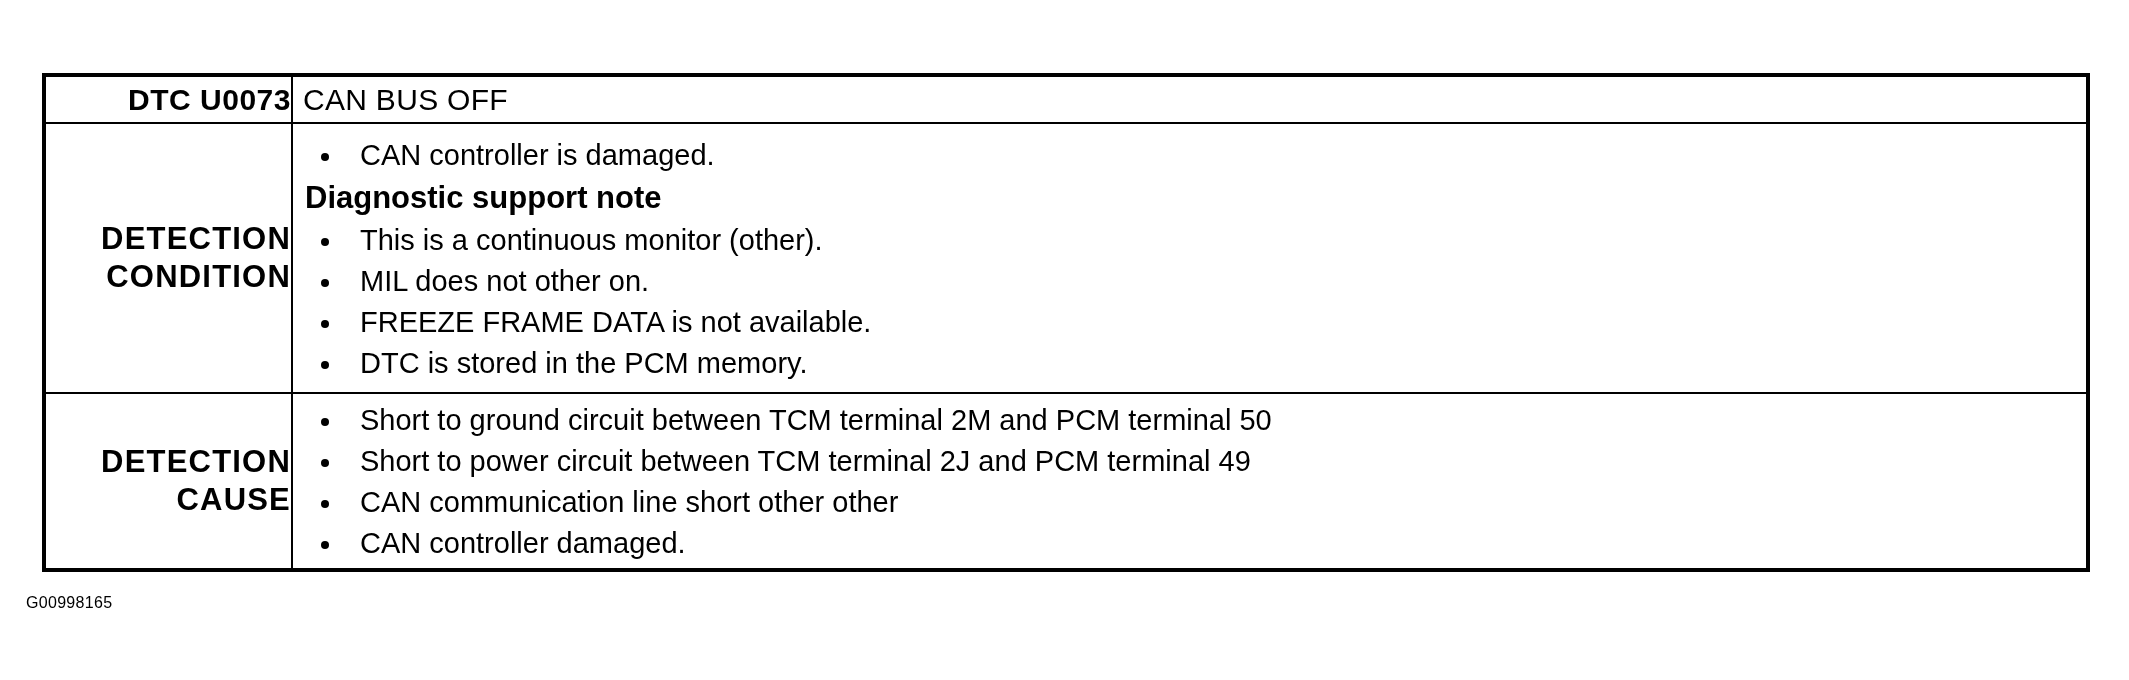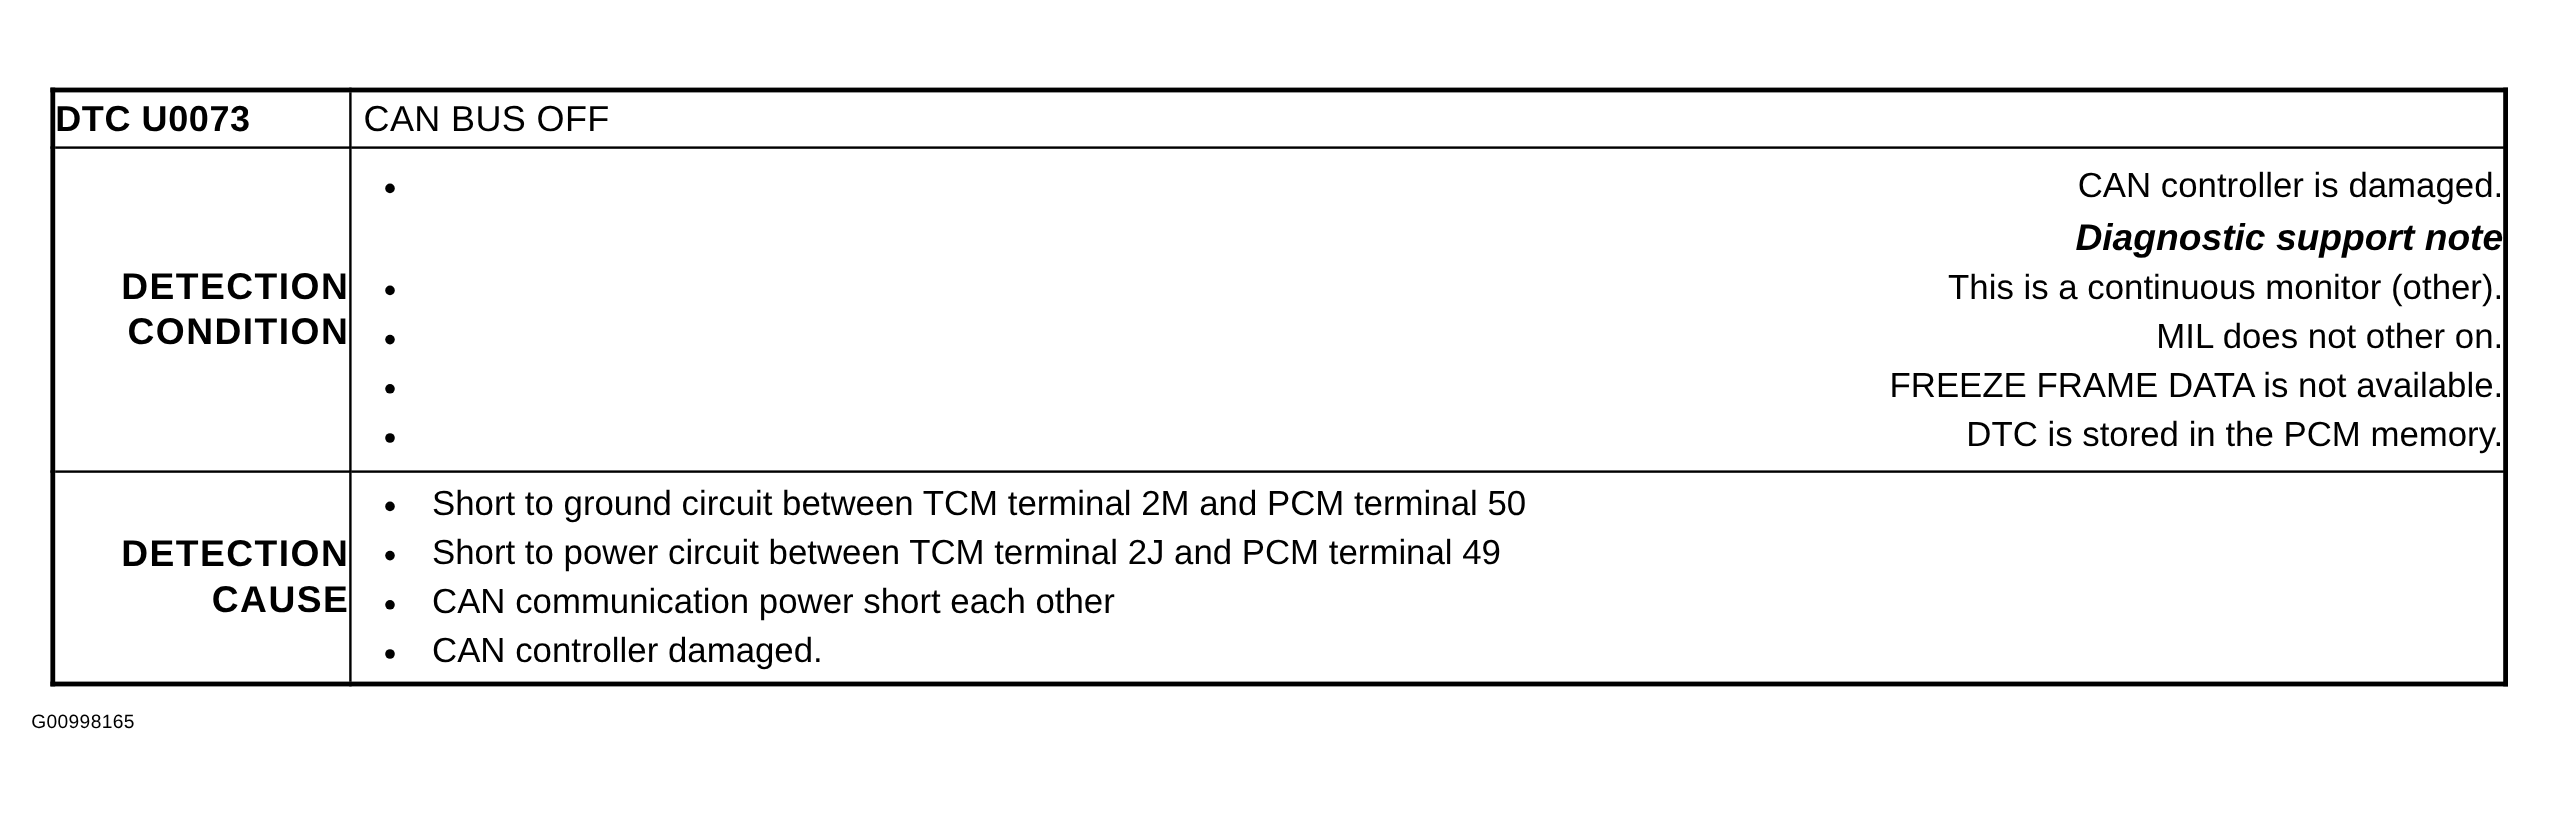--- a/index.html
+++ b/index.html
@@ -54,21 +54,21 @@
   }
 
   
   .row-header td {
     height: 45px;
   }
   .hdr-code {
     font-size: 30px;
     font-weight: bold;
     letter-spacing: 0.5px;
-    text-align: left;
+    text-align: right;
     white-space: nowrap;
   }
   .hdr-title {
     font-size: 30px;
     font-weight: normal;
     letter-spacing: 0.3px;
     text-align: left;
     padding-left: 10px !important;
     white-space: nowrap;
   }
@@ -81,21 +81,21 @@
     line-height: 38px;
     text-align: right;
   }
   .side-label .lbl-line { display: block; }
 
   
   .content-cell {
     padding: 6px 0 4px 10px !important;
     vertical-align: top;
   }
-  .row-detect .content-cell { height: 258px; text-align: right; }
+  .row-detect .content-cell { height: 258px; }
   .row-cause  .content-cell { height: 160px; margin-left: 12px; }
 
   .bullet-list {
     list-style: none;
     margin: 0;
     padding: 0;
   }
   .bullet-list li {
     position: relative;
     font-size: 29px;
@@ -114,21 +114,20 @@
     border-radius: 50%;
   }
 
   .support-note {
     font-size: 31px;
     font-weight: bold;
     line-height: 44px;
     margin: 0;
     padding: 0 0 0 2px;
     white-space: nowrap;
-    font-style: italic;
   }
 
   
   .cause-clip {
     overflow: hidden;
     max-height: 166px;
   }
 
   
   .figure-id {
@@ -182,21 +181,21 @@
 
       <tr class="row-cause">
         <td class="col-label side-label">
           <span class="lbl-line">DETECTION</span>
           <span class="lbl-line">CAUSE</span>
         </td>
         <td class="content-cell cause-clip">
           <ul class="bullet-list">
             <li>Short to ground circuit between TCM terminal 2M and PCM terminal 50</li>
             <li>Short to power circuit between TCM terminal 2J and PCM terminal 49</li>
-            <li>CAN communication power short each other</li>
+            <li>CAN communication line short other other</li>
             <li>CAN controller damaged.</li>
           </ul>
         </td>
       </tr>
 
     </tbody>
   </table>
 
   <div class="figure-id">G00998165</div>
 

